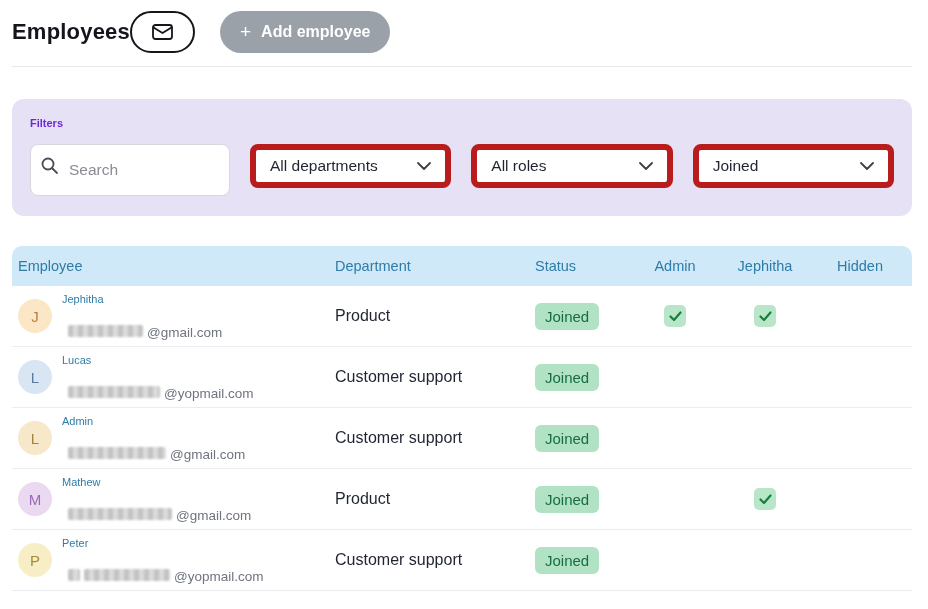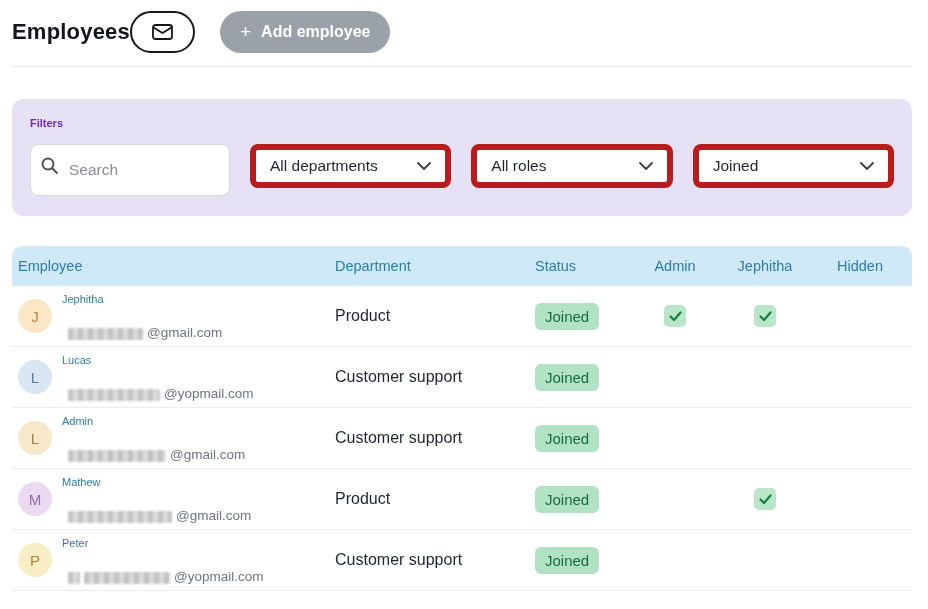--- a/index.html
+++ b/index.html
@@ -46,21 +46,21 @@
   .thead { background: var(--table-header-bg, #cfe9f8); height: 40px;
            color: var(--table-header-text, #2e7ca7); font-size: 14.5px; font-weight: 500; }
   .center { text-align: center; }
   .trow { height: 61px; background: #fff; border-bottom: 1px solid #ececf0; font-size: 16px; }
   .emp-cell { display: flex; align-items: center; gap: 10px; }
   .avatar { width: 34px; height: 34px; border-radius: 50%; flex: none;
             display: inline-flex; align-items: center; justify-content: center;
             font-size: 15px; font-weight: 500; }
   .emp-name { display: block; font-size: 11px; font-weight: 400;
               color: var(--link-teal, #2e7ca7); text-decoration: none; cursor: pointer; }
-  .emp-email { display: flex; align-items: flex-end; gap: 4px; margin-top: 20px;
+  .emp-email { display: flex; align-items: flex-start; gap: 4px; margin-top: 20px;
                font-size: 13.5px; color: #6f7480; padding-left: 6px; }
   .redacted { display: inline-block; height: 12px; border-radius: 2px;
               background: repeating-linear-gradient(90deg, #c3c3c3 0 5px, #dbdbdb 5px 10px);
               filter: blur(1.3px); }
   .badge { display: inline-block; background: var(--badge-bg, #b2e2c4); color: var(--badge-text, #166d43);
            font-size: 15px; font-weight: 500; padding: 5px 10px; border-radius: 6px; }
   .check { display: inline-flex; width: 22px; height: 22px; border-radius: 5px;
            background: var(--check-bg, #b9e6c9); align-items: center; justify-content: center;
            cursor: pointer; }
 </style>

